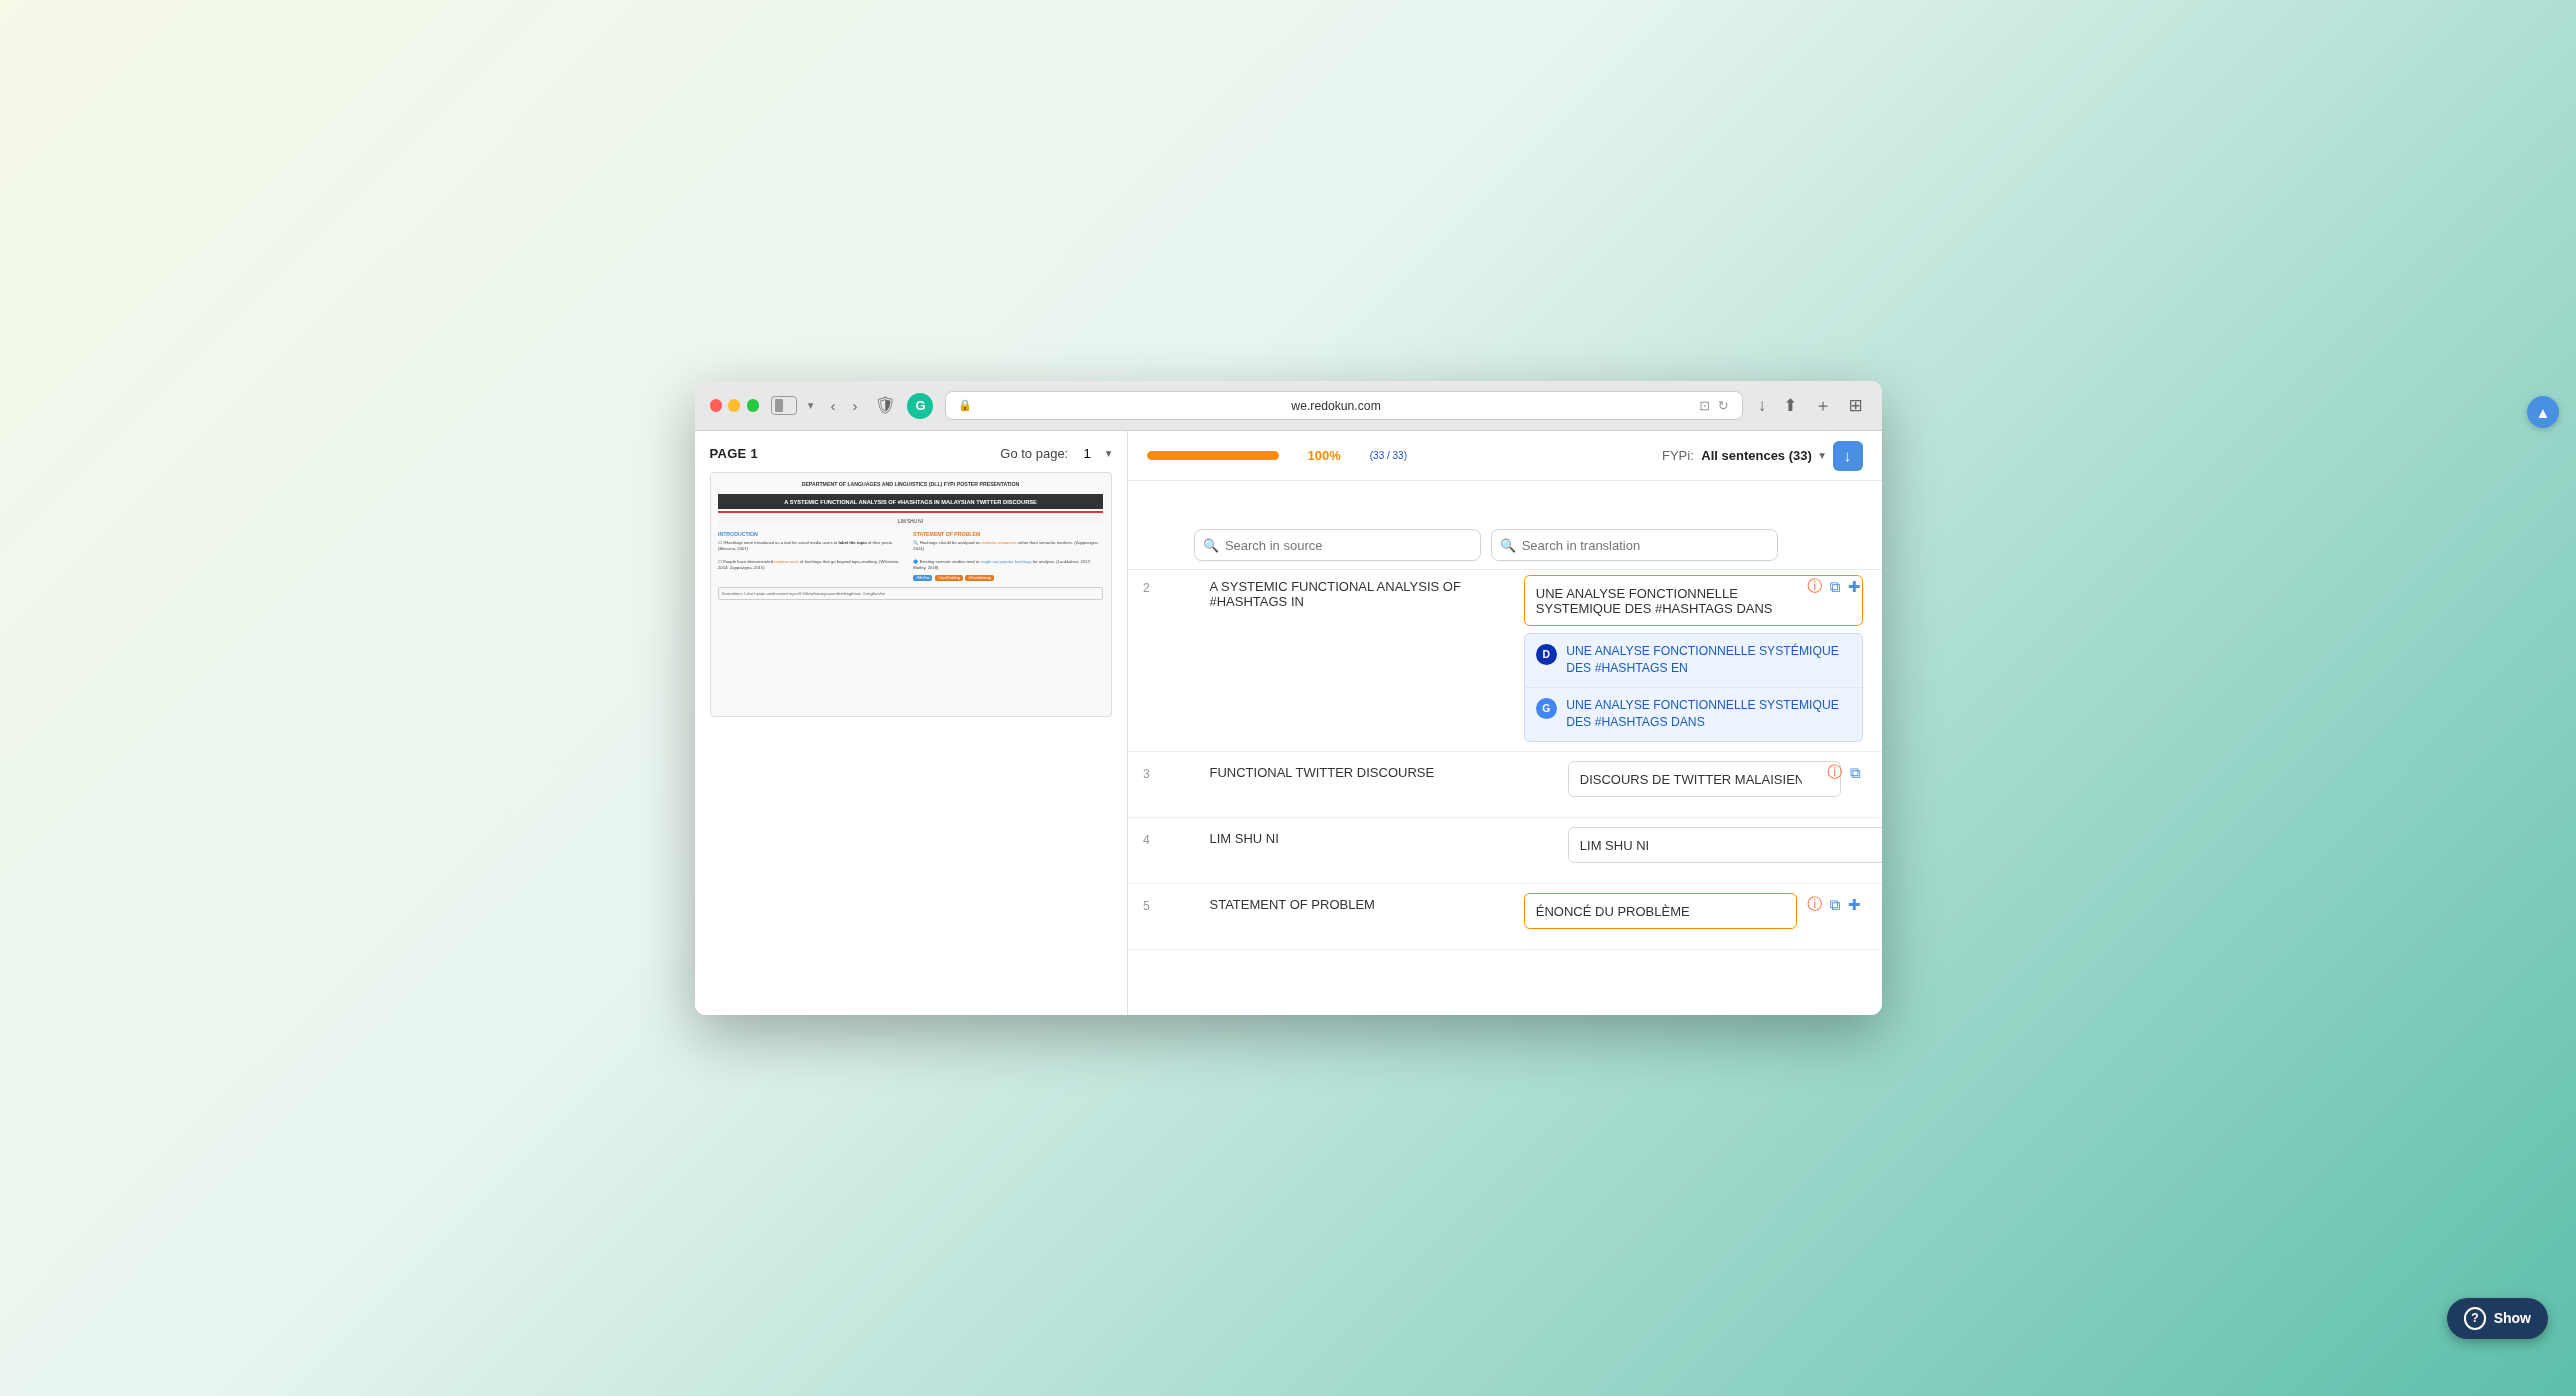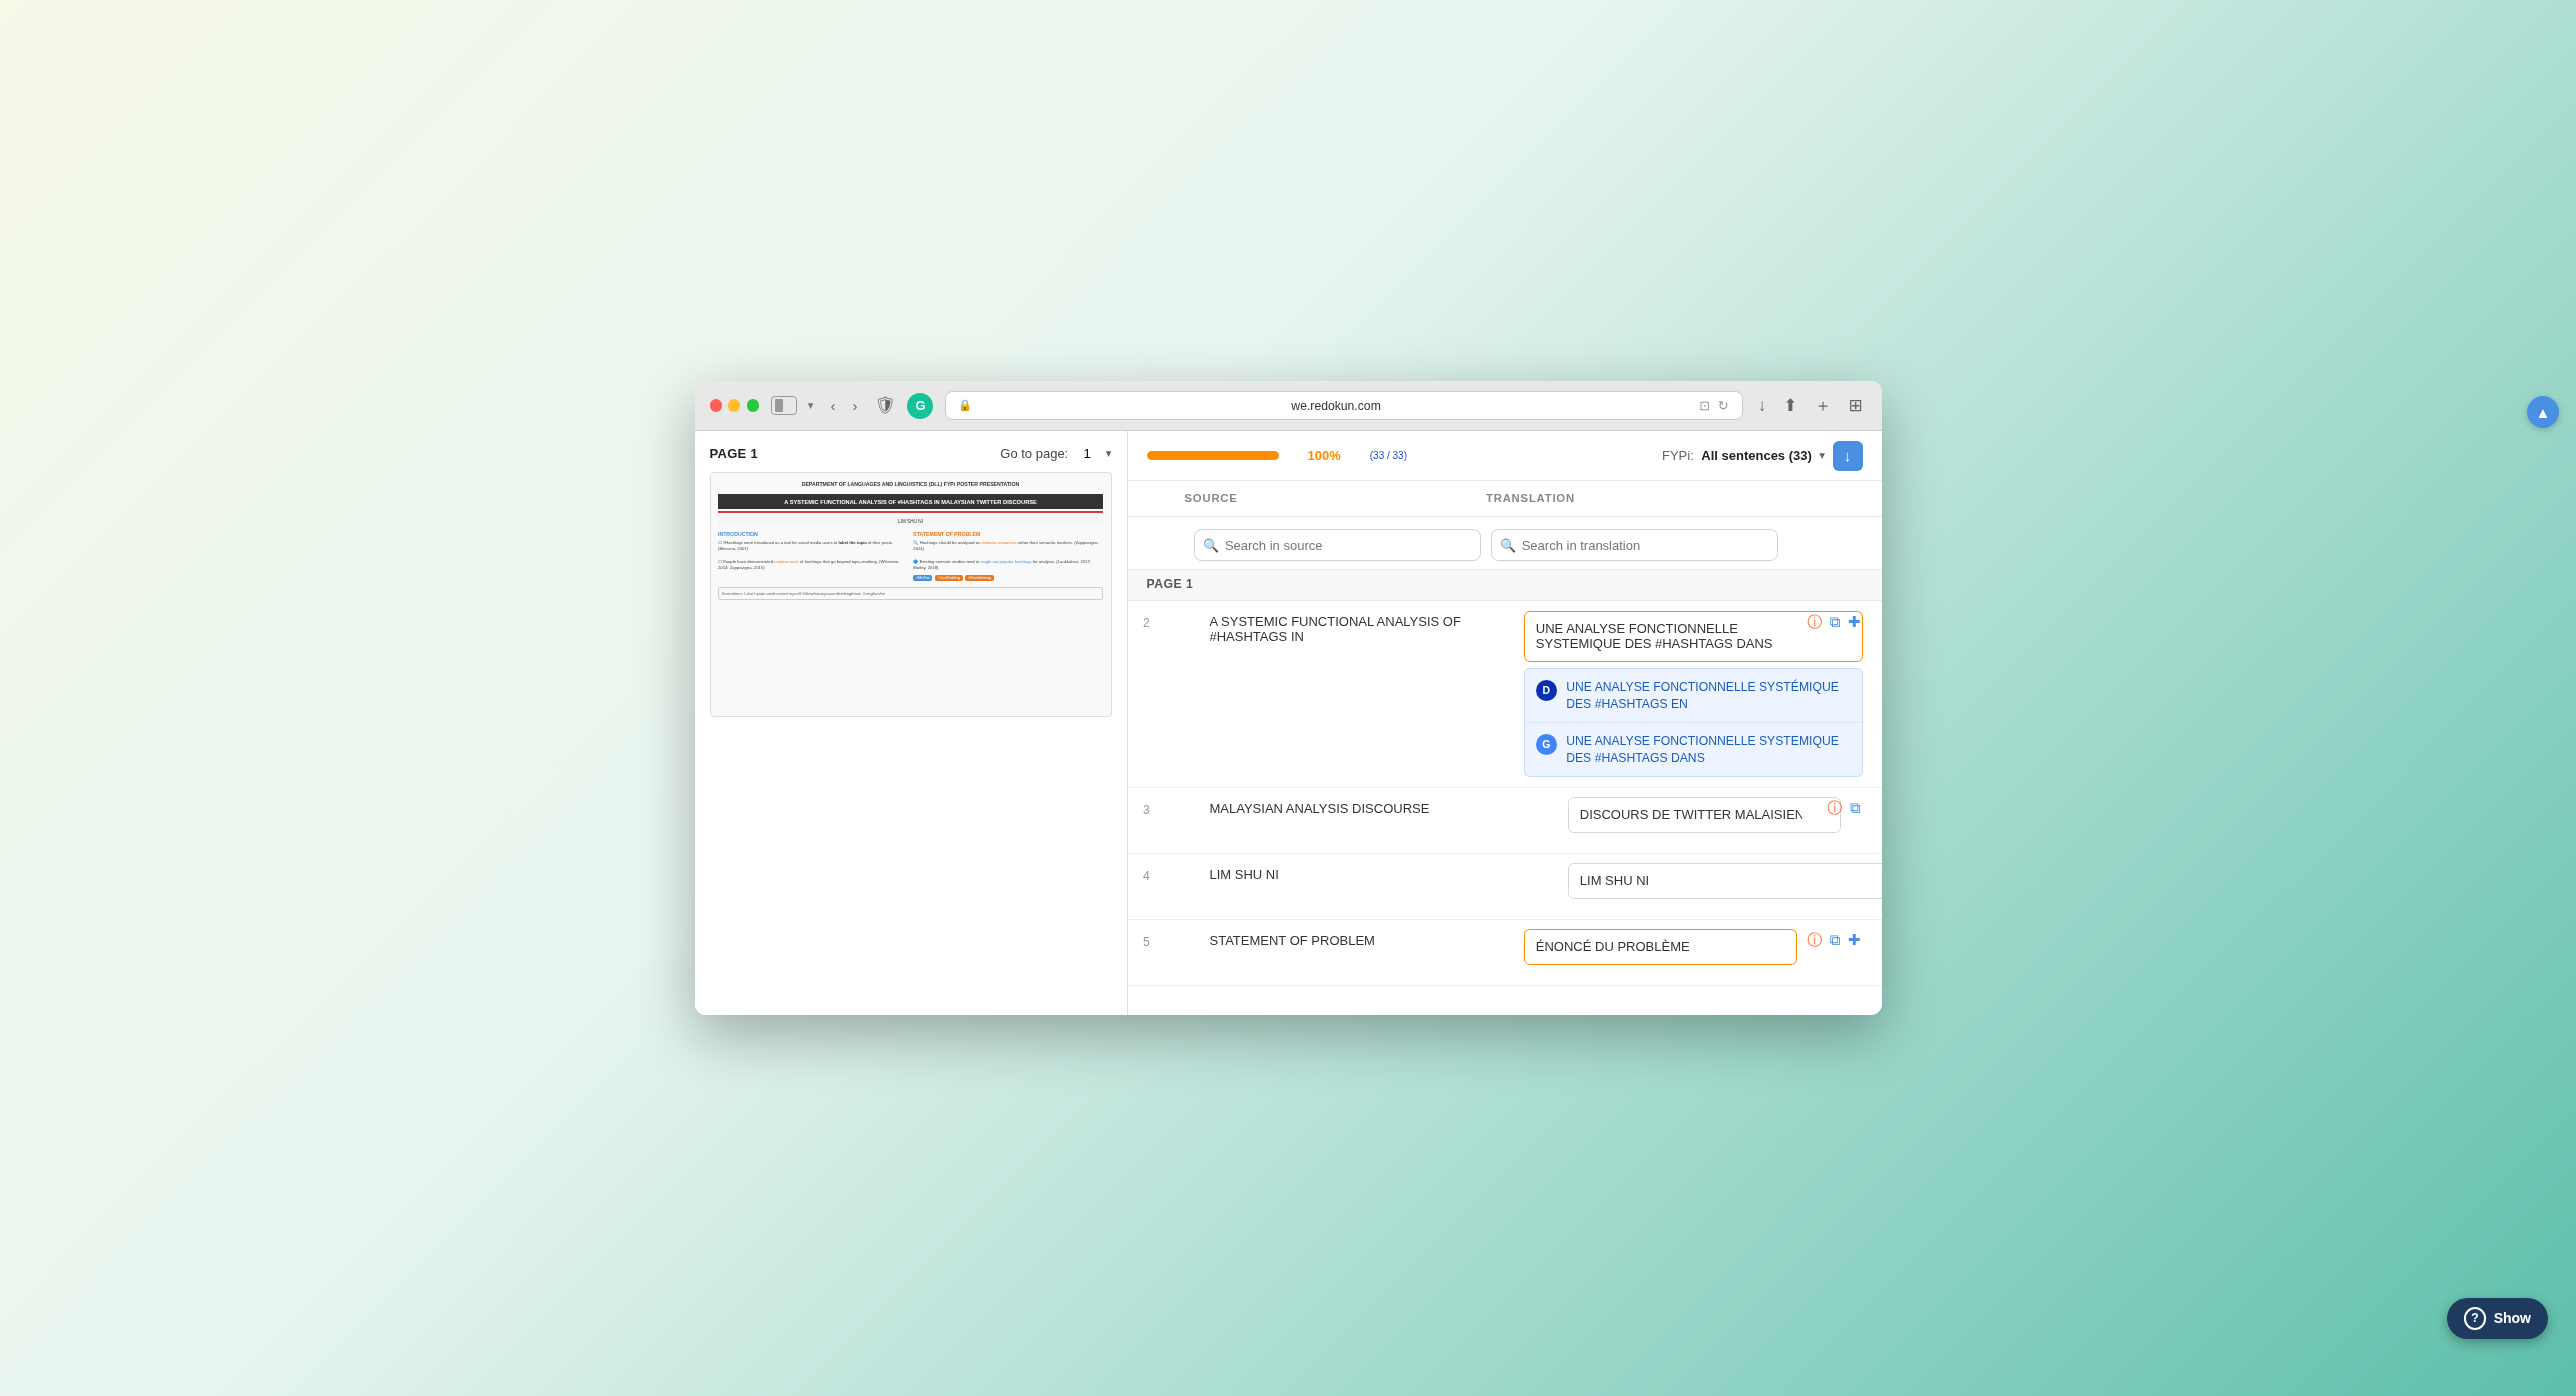--- a/index.html
+++ b/index.html
@@ -704,25 +704,20 @@
           <span class="show-value">All sentences (33)</span>
           <span style="color:#666;font-size:11.3px;">▾</span>
           <button class="download-btn">
             <span style="font-size:15px;">↓</span>
           </button>
         </div>
       </div>
 
       <div class="translation-area">
 
-        <div class="table-header">
-          <div></div>
-          <div class="col-header">SOURCE</div>
-          <div class="col-header">TRANSLATION</div>
-        </div>
 
         <div class="search-row">
           <div></div>
           <div class="search-input-wrapper">
             <span class="search-icon-inner">🔍</span>
             <input class="search-input" type="text" placeholder="Search in source" style="">
           </div>
           <div class="search-input-wrapper">
             <span class="search-icon-inner">🔍</span>
             <input class="search-input" type="text" placeholder="Search in translation" style="">
@@ -753,21 +748,21 @@
               <div class="suggestion-item">
                 <div class="suggestion-icon google">G</div>
                 <span class="suggestion-text">UNE ANALYSE FONCTIONNELLE SYSTEMIQUE DES #HASHTAGS DANS</span>
               </div>
             </div>
           </div>
         </div>
 
         <div class="translation-row">
           <div class="row-num">3</div>
-          <div class="source-cell">MALAYSIAN ANALYSIS DISCOURSE</div>
+          <div class="source-cell">FUNCTIONAL TWITTER DISCOURSE</div>
           <div class="translation-cell" style="position:relative;">
             <input type="text" class="translation-input normal-border" value="DISCOURS DE TWITTER MALAISIEN" style="width: calc(100% - 66px);">
             <div class="cell-actions">
               <button class="cell-action-btn action-warning">ⓘ</button>
               <button class="cell-action-btn action-copy">⧉</button>
             </div>
           </div>
         </div>
 
         <div class="translation-row">

